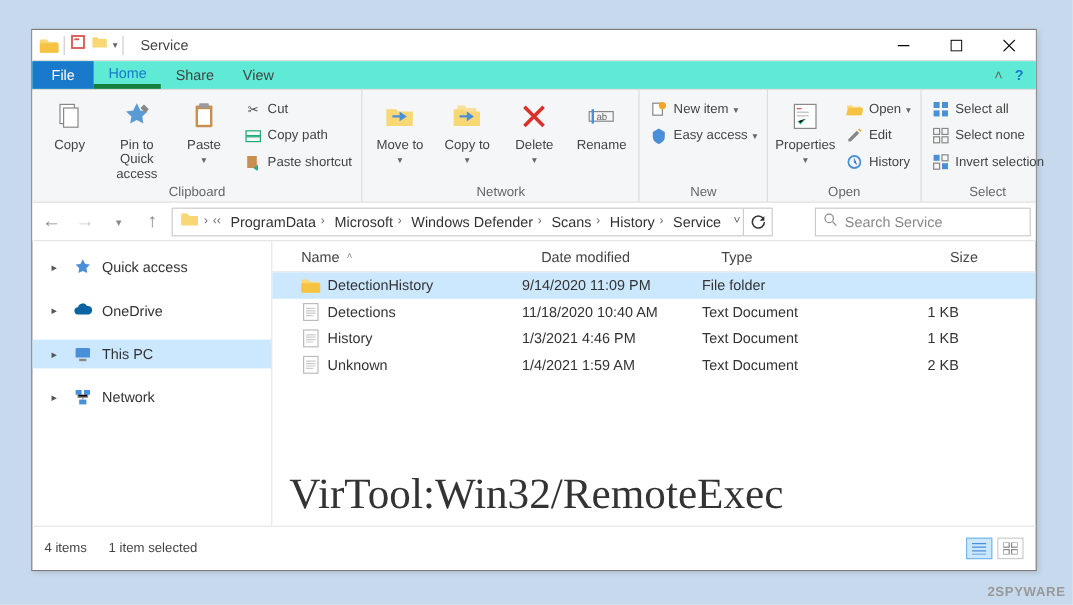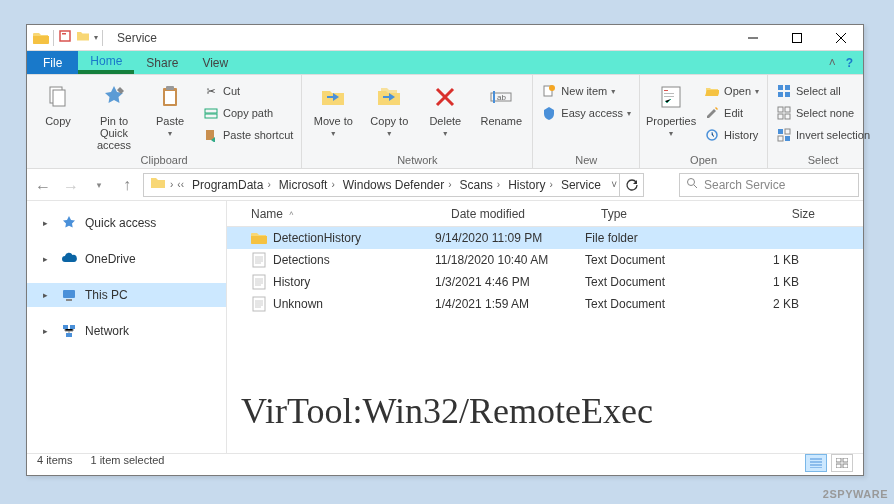--- a/index.html
+++ b/index.html
@@ -60,21 +60,21 @@
     .rows { flex: 1; }
     .row { height: 22px; display: flex; align-items: center; font-size: 12px; color: #333; padding-left: 16px; }
     .row.selected { background: #cce8ff; }
     .cell { padding: 0 8px; }
     .cell.name { width: 184px; display: flex; align-items: center; gap: 6px; }
     .cell.date { width: 150px; }
     .cell.type { width: 130px; }
     .cell.size { width: 100px; text-align: right; }
     .fico { width: 16px; height: 16px; display: inline-flex; align-items: center; justify-content: center; }
 
-    .statusbar { height: 22px; border-top: 1px solid #e5e5e5; display: flex; font-size: 11px; color: #444; padding: 0 10px; gap: 18px; }
+    .statusbar { height: 37px; border-top: 1px solid #e5e5e5; display: flex; align-items: center; font-size: 11px; color: #444; padding: 0 10px; gap: 18px; }
     .status-right { margin-left: auto; display: flex; gap: 4px; }
     .view-btn { width: 22px; height: 18px; border: 1px solid #ccc; display: flex; align-items: center; justify-content: center; }
     .view-btn.active { background: #cce8ff; border-color: #7ab7e8; }
 
     .overlay-text { position: absolute; left: 0; right: 0; top: 390px; text-align: center; font-family: Georgia, "Times New Roman", serif; font-size: 36px; color: #333; text-shadow: -1px -1px 0 #fff, 1px -1px 0 #fff, -1px 1px 0 #fff, 1px 1px 0 #fff, 0 0 6px rgba(255,255,255,0.9); pointer-events: none; }
     .watermark { position: absolute; right: 6px; bottom: 4px; font-size: 11px; color: #999; letter-spacing: 0.5px; font-weight: 600; }
   </style>
 </head>
 <body>
 

